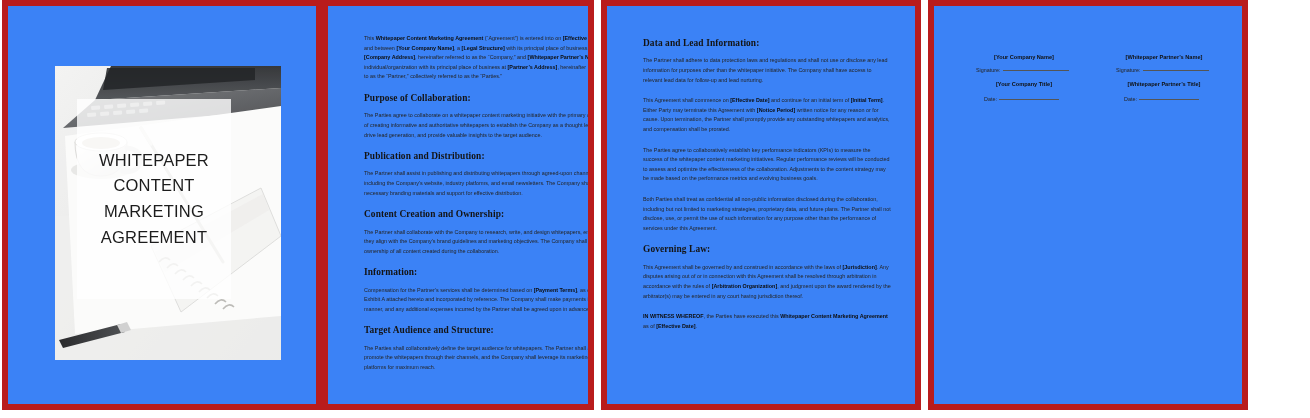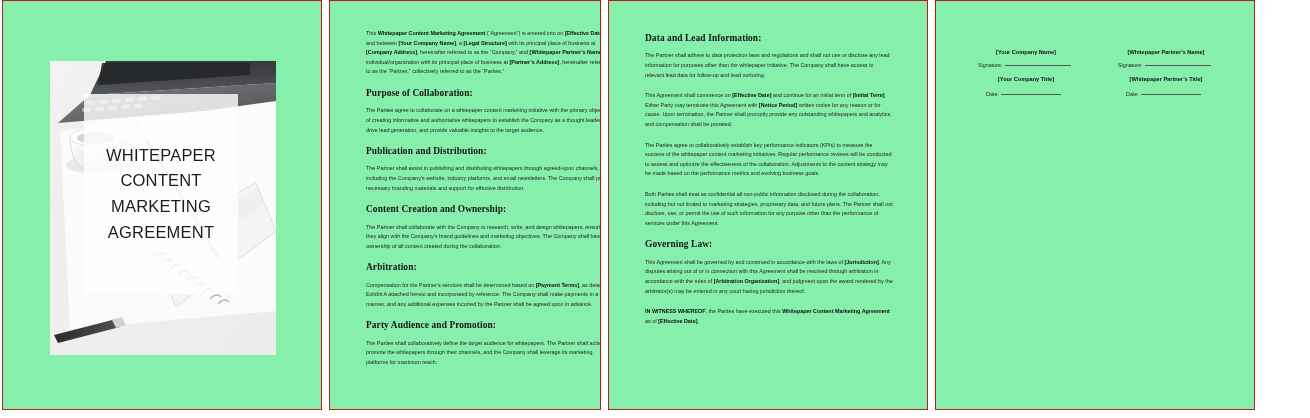--- a/index.html
+++ b/index.html
@@ -14,51 +14,51 @@
     font-family: "Liberation Sans", sans-serif;
   }
   .doc-viewer {
     display: flex;
     align-items: flex-start;
     width: 1310px;
     height: 418px;
     background: #ffffff;
   }
   .page {
-    background: #86efac;
-    border: 1px solid #b91c1c;
+    background: #3b82f6;
+    border: 6px solid #b91c1c;
     box-sizing: border-box;
     height: 410px;
     position: relative;
     overflow: hidden;
     padding-left: 34px;
   }
   .page-cover   { width: 320px; margin-left: 2px; }
-  .page-terms1  { width: 272px; margin-left: 7px; }
+  .page-terms1  { width: 272px; }
   .page-terms2  { width: 320px; margin-left: 7px; }
   .page-sign    { width: 320px; margin-left: 7px; margin-right: 2px; }
 
   
   .cover-inner {
     position: absolute;
     left: 47px;
     top: 60px;
     width: 226px;
     height: 294px;
   }
   .cover-photo {
     position: absolute;
     inset: 0;
     overflow: hidden;
     background: #e9e9e9;
   }
   .cover-photo svg { display: block; width: 100%; height: 100%; }
   .cover-overlay {
     position: absolute;
-    left: 34px;
+    left: 22px;
     top: 33px;
     width: 154px;
     height: 200px;
     background: rgba(255,255,255,0.80);
     display: flex;
     align-items: center;
     justify-content: center;
   }
   .cover-title {
     font-family: "Liberation Sans", sans-serif;
@@ -258,26 +258,26 @@
         <h2 class="sec-heading">Publication and Distribution:</h2>
         <p class="para">The Partner shall assist in publishing and distributing whitepapers through agreed-upon channels, including the Company’s website, industry platforms, and email newsletters. The Company shall provide necessary branding materials and support for effective distribution.</p>
       </div>
 
       <div class="sec">
         <h2 class="sec-heading">Content Creation and Ownership:</h2>
         <p class="para">The Partner shall collaborate with the Company to research, write, and design whitepapers, ensuring they align with the Company’s brand guidelines and marketing objectives. The Company shall have full ownership of all content created during the collaboration.</p>
       </div>
 
       <div class="sec">
-        <h2 class="sec-heading">Arbitration:</h2>
+        <h2 class="sec-heading">Information:</h2>
         <p class="para"><span>Compensation for the Partner’s services shall be determined based on </span><b>[Payment Terms]</b><span>, as detailed in Exhibit A attached hereto and incorporated by reference. The Company shall make payments in a timely manner, and any additional expenses incurred by the Partner shall be agreed upon in advance.</span></p>
       </div>
 
       <div class="sec">
-        <h2 class="sec-heading">Party Audience and Promotion:</h2>
+        <h2 class="sec-heading">Target Audience and Structure:</h2>
         <p class="para">The Parties shall collaboratively define the target audience for whitepapers. The Partner shall actively promote the whitepapers through their channels, and the Company shall leverage its marketing platforms for maximum reach.</p>
       </div>
 
     </div>
   </div>
 
   <div class="page page-terms2">
     <div class="page-body">
 
       <div class="sec">

